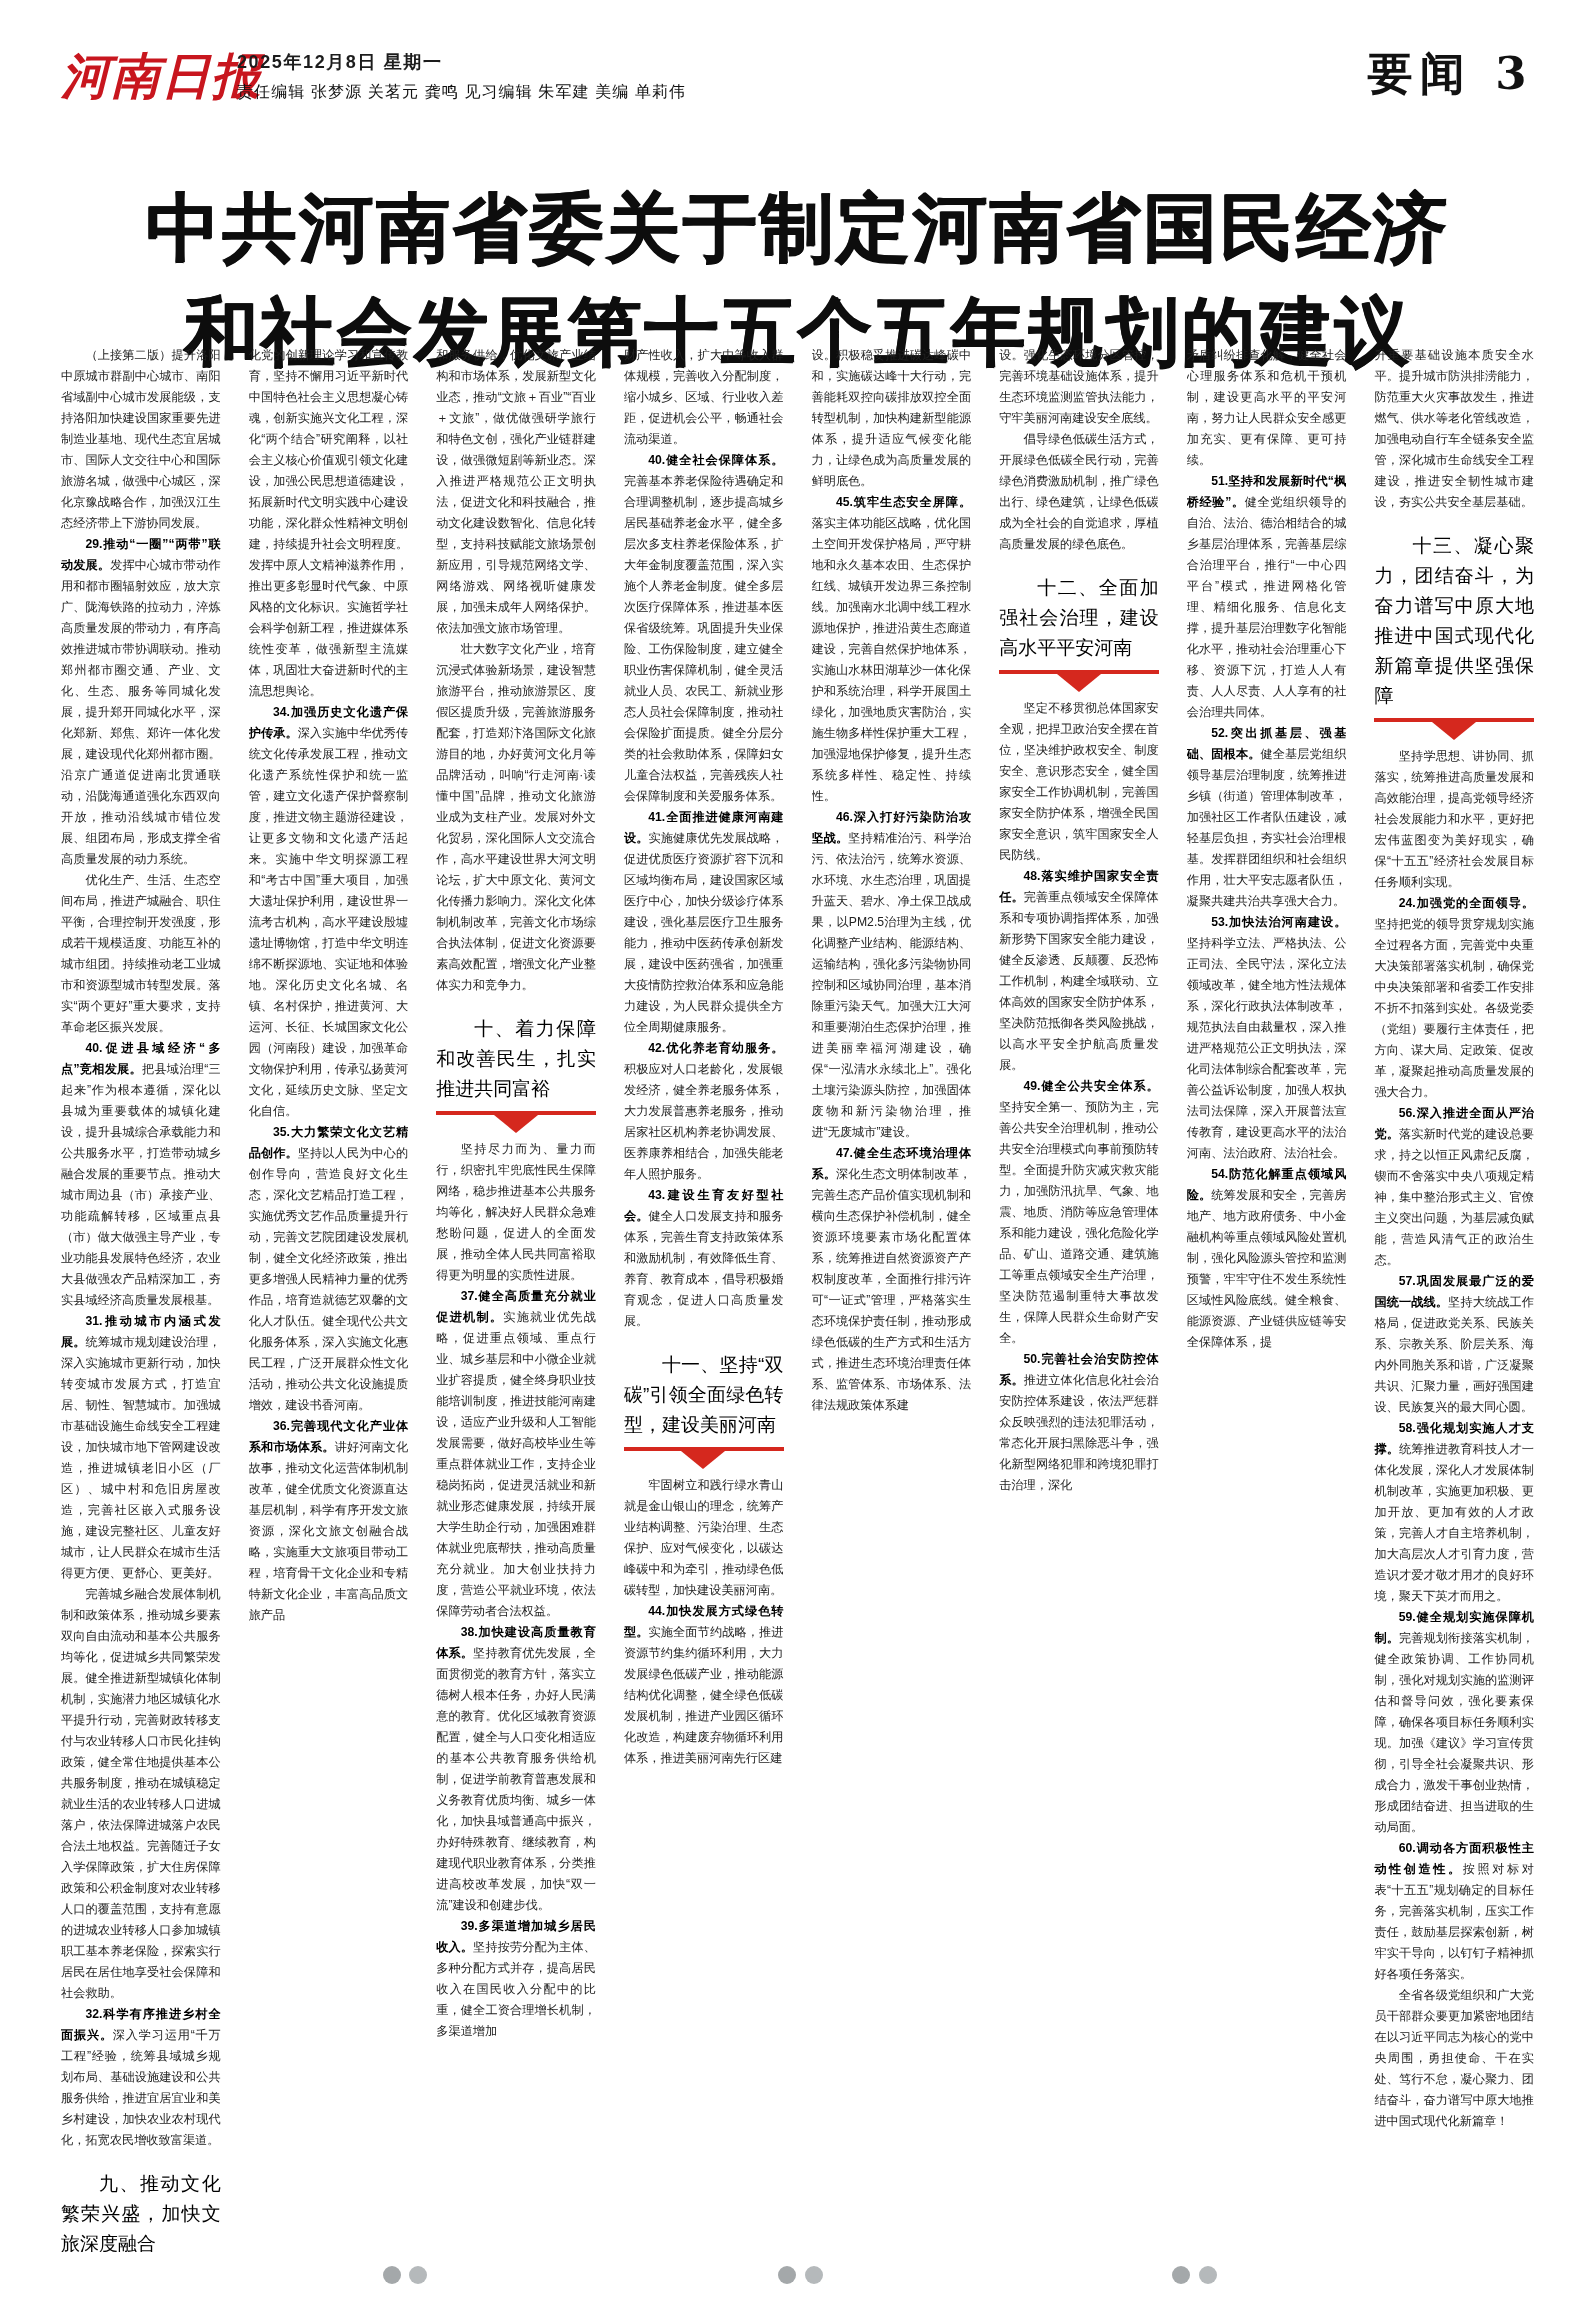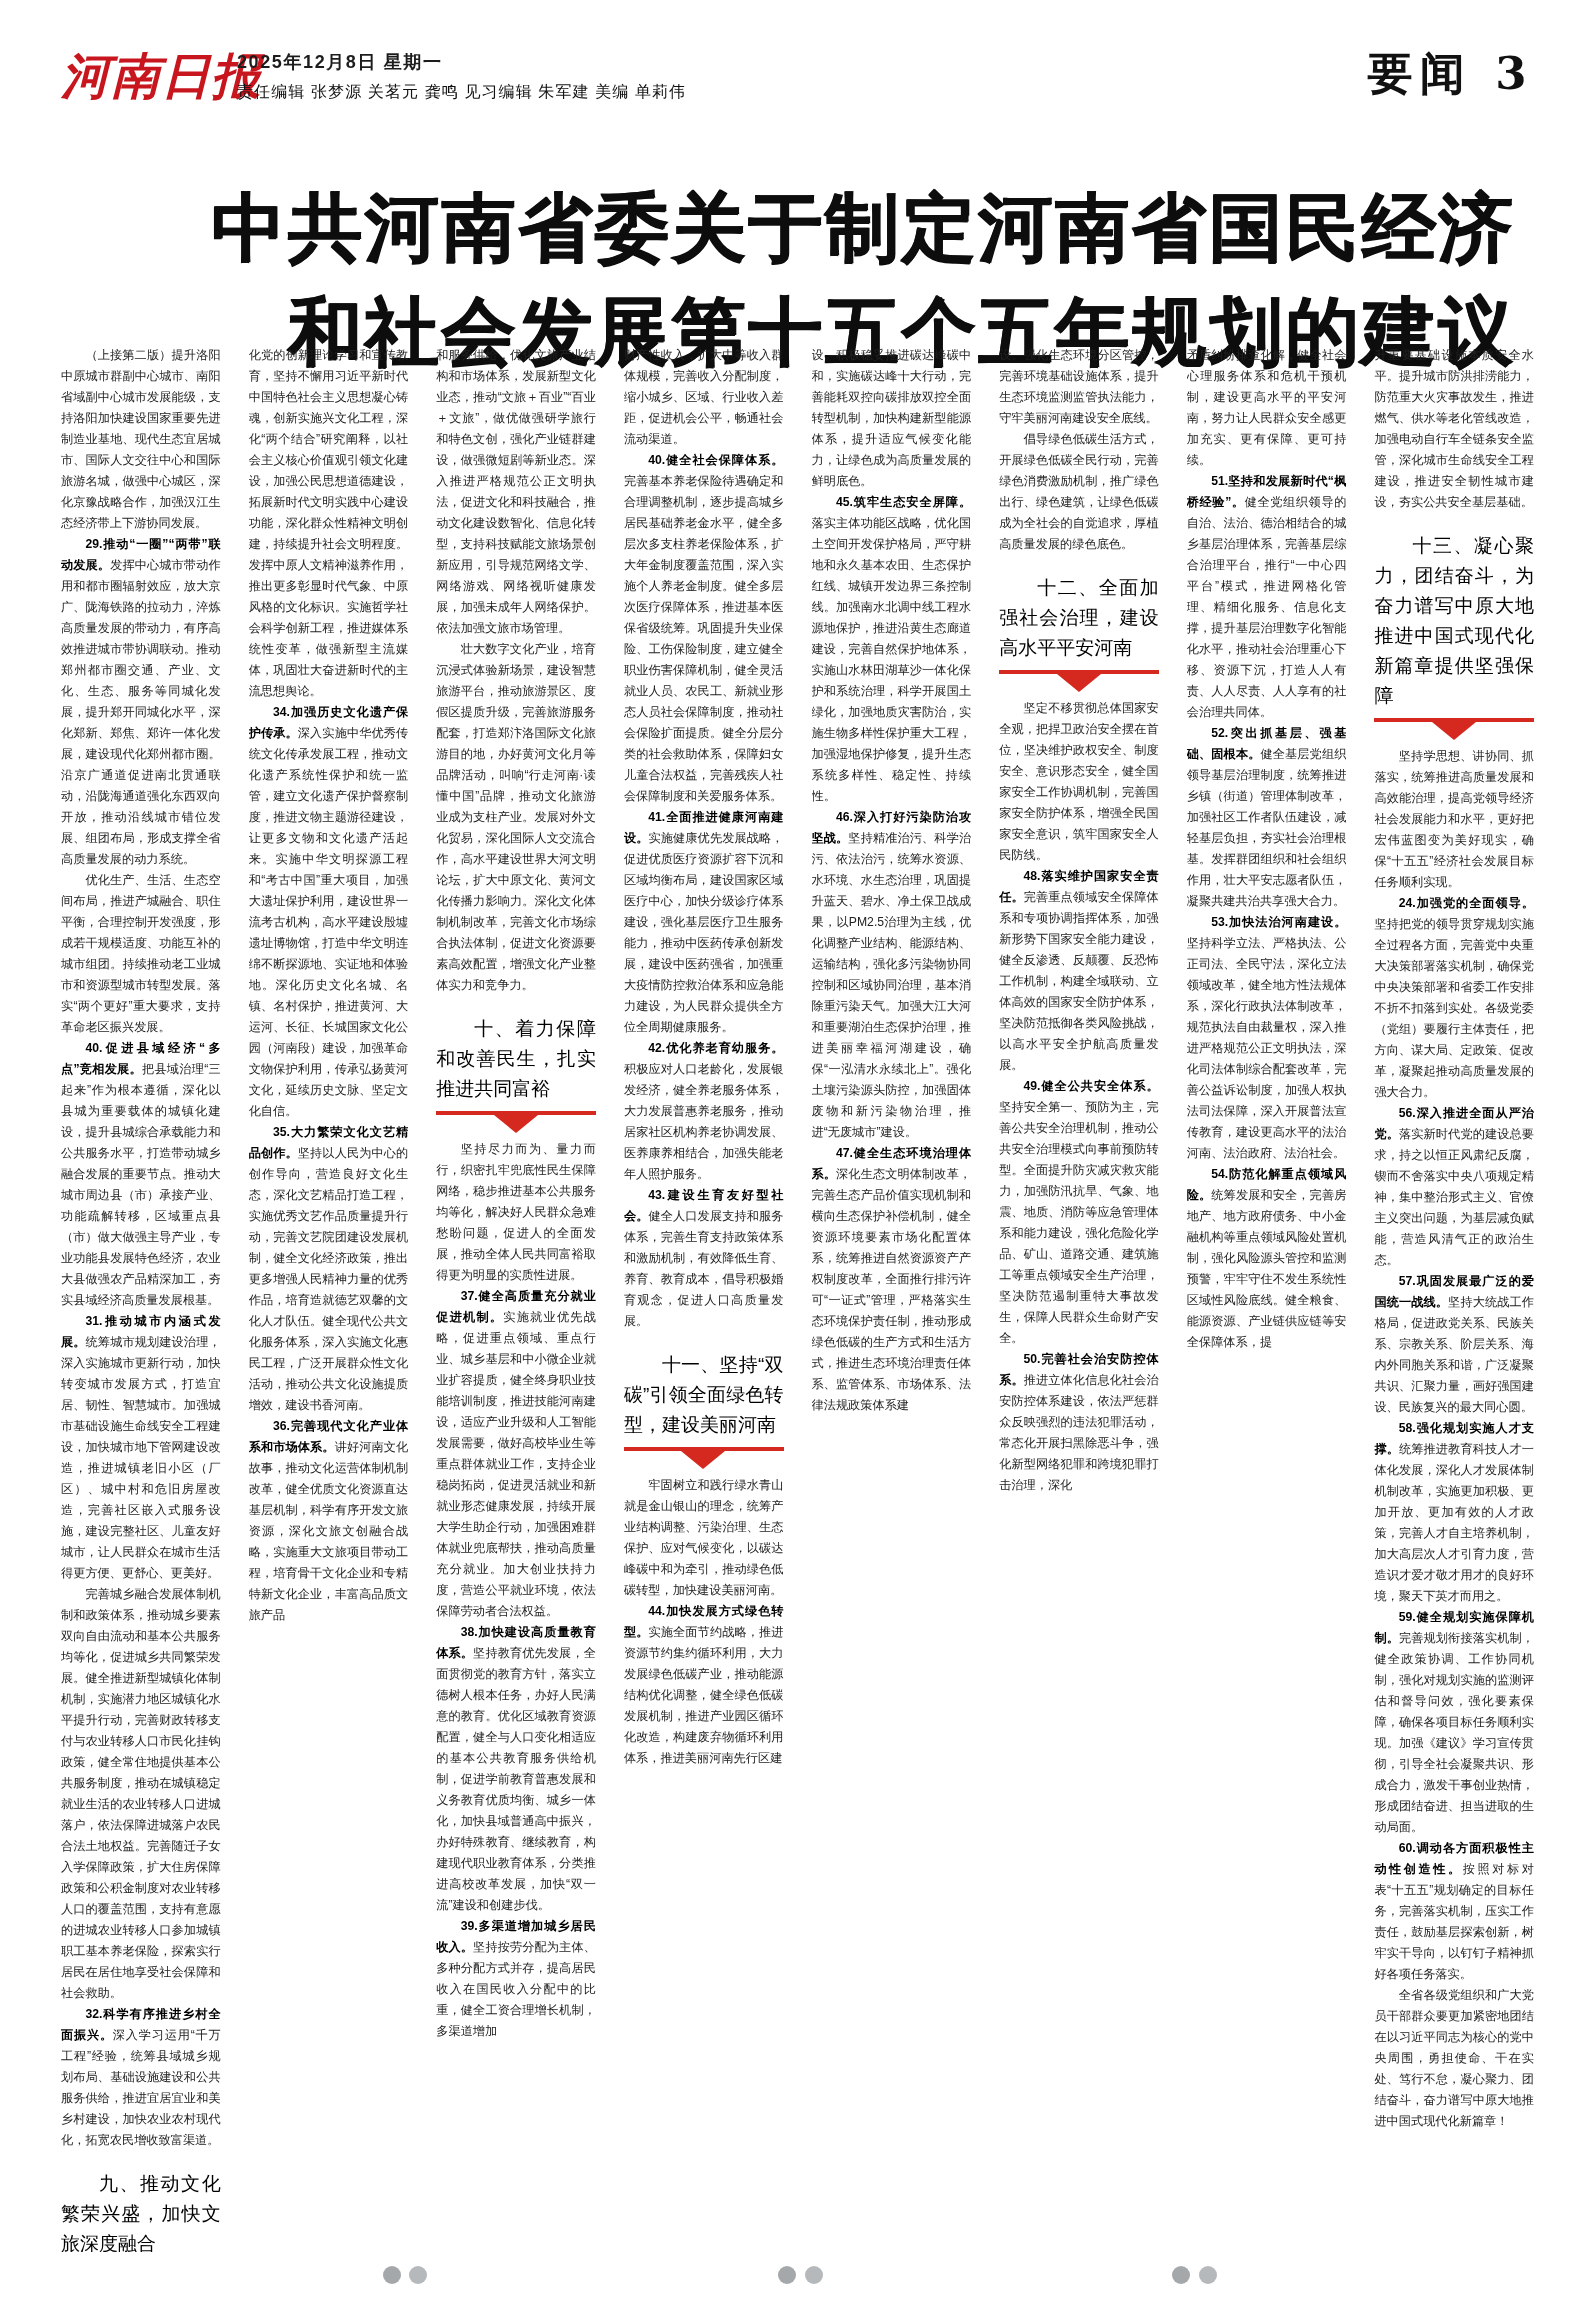--- a/index.html
+++ b/index.html
@@ -10,21 +10,21 @@
   #masthead{position:absolute;top:47px;left:61px;right:61px;height:69px;}
   #logo{position:absolute;left:0;top:0;font-family:"DejaVu Serif",serif;
         font-weight:bold;font-style:italic;font-size:49px;line-height:59px;
         letter-spacing:1.1px;}
   #dateline{position:absolute;left:176px;top:3.2px;font-size:18px;font-weight:bold;letter-spacing:1.6px;}
   #editors{position:absolute;left:176px;top:35px;font-size:16px;letter-spacing:1.1px;color:#111;}
   #section-page{position:absolute;right:0;top:1.1px;font-family:"DejaVu Serif",serif;
         font-size:45px;line-height:51px;letter-spacing:7.4px;color:#111;font-weight:700;}
 
   
-  #headline{position:absolute;top:176px;left:80px;right:80px;text-align:right;
+  #headline{position:absolute;top:176px;left:80px;right:80px;text-align:center;
         font-weight:900;font-size:74px;line-height:104px;letter-spacing:2.7px;color:#0d0d0d;
         font-family:"Liberation Sans",sans-serif;
         text-shadow:1.1px 0 0 #0d0d0d,0 0.5px 0 #0d0d0d;}
 
   
   #cols{position:absolute;top:345px;left:61px;right:61px;height:1907px;
         display:grid;grid-template-columns:repeat(8,1fr);column-gap:28px;}
   .col{overflow:hidden;font-size:12.2px;line-height:21px;text-align:justify;color:#222;}
   .col p{margin:0;text-indent:2em;}
   .col p.cont{text-indent:0;}

